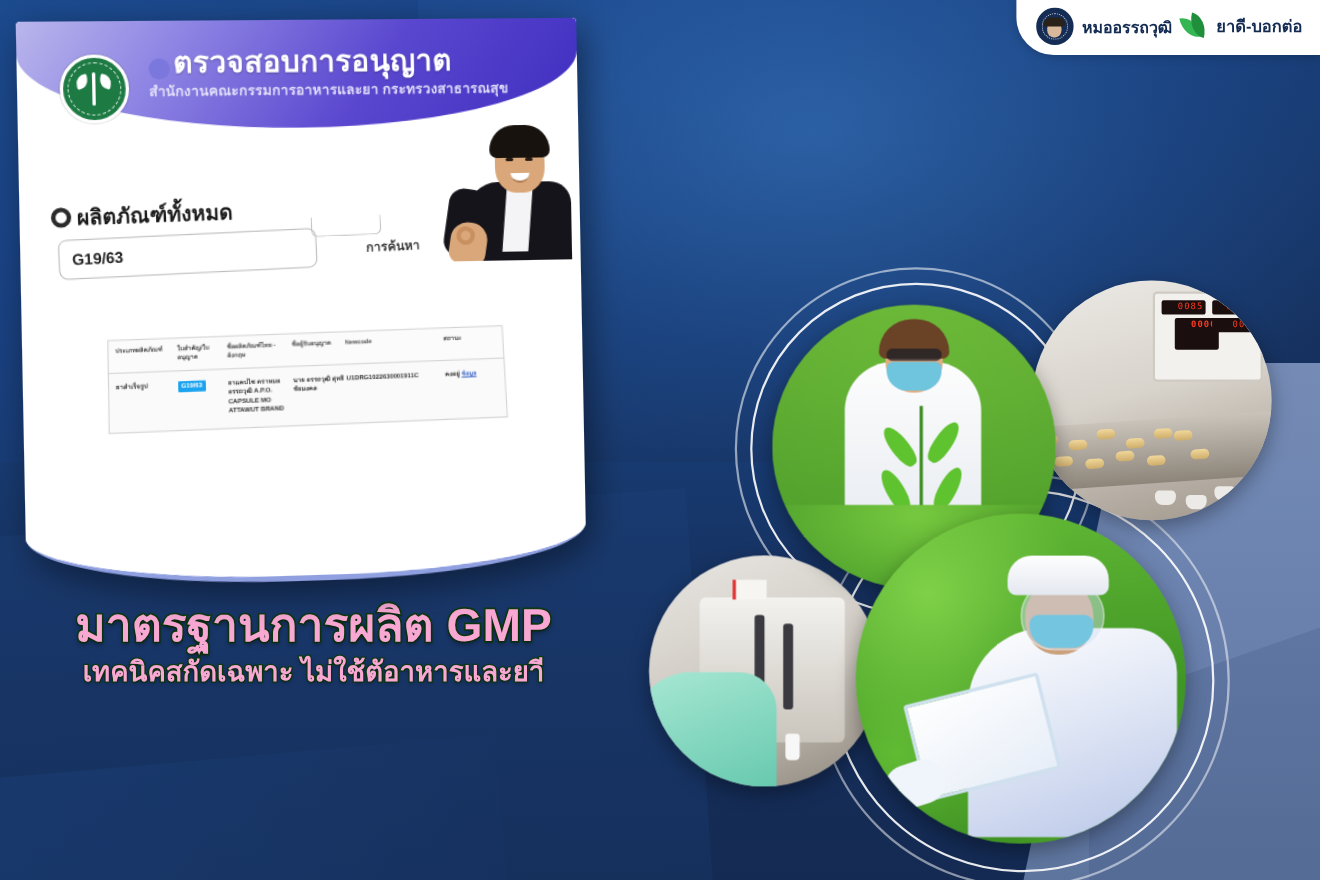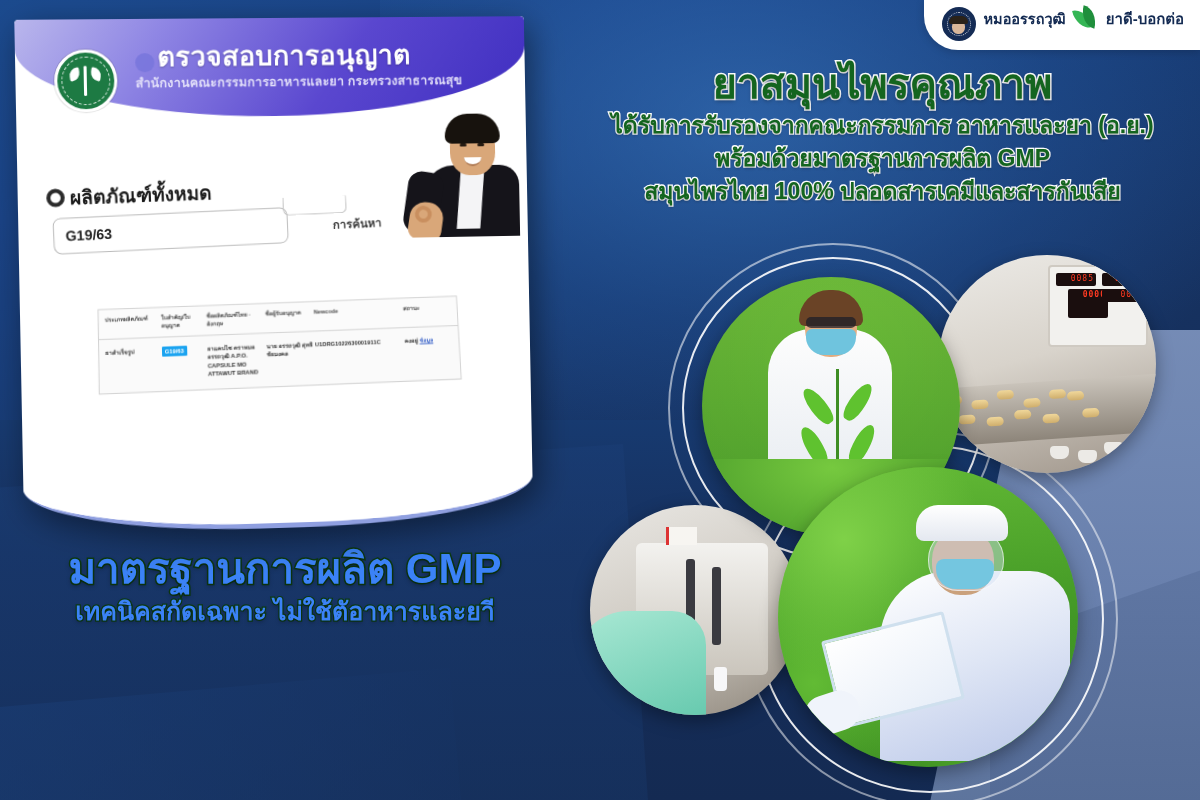--- a/index.html
+++ b/index.html
@@ -25,21 +25,21 @@
     background:linear-gradient(180deg,#7d93bd 0%,#6f86b3 55%,#61789f 100%);
     clip-path:polygon(34% 0%,100% 0%,100% 100%,0% 100%);opacity:.92;}
   .bg-panel-right2{position:absolute;right:-30px;top:560px;width:240px;height:300px;
     background:linear-gradient(180deg,#5d74a0 0%,#4f6691 100%);
     clip-path:polygon(0% 28%,100% 0%,100% 100%,0% 100%);opacity:.8;}
   .bg-corner-bl{position:absolute;left:-60px;top:690px;width:520px;height:220px;
     background:linear-gradient(120deg,#1b3f78 0%,#16315f 100%);
     transform:rotate(-5deg);opacity:.55;}
 
   
-  .brand{position:absolute;right:0;top:0;display:flex;gap:8px;
+  .brand{position:absolute;right:0;top:0;display:flex;align-items:center;gap:8px;
     background:#ffffff;border-bottom-left-radius:34px;
     padding:7px 16px 9px 18px;box-shadow:0 2px 8px rgba(0,0,0,.18);}
   .brand-seal{width:30px;height:30px;border-radius:50%;
     background:#152c55;border:2px solid #152c55;position:relative;flex:0 0 auto;
     display:flex;align-items:center;justify-content:center;overflow:hidden;}
   .brand-seal::before{content:"";position:absolute;inset:3px;border-radius:50%;
     border:1px dotted rgba(255,255,255,.75);}
   .brand-face{width:13px;height:15px;border-radius:48% 48% 44% 44%;
     background:#d9b79a;position:relative;top:2px;}
   .brand-face::before{content:"";position:absolute;left:-3px;top:-3px;width:19px;height:8px;
@@ -56,21 +56,21 @@
   .headline{position:absolute;left:565px;top:62px;width:635px;text-align:center;
     color:#14651f;}
   .hl-main{font-size:41px;font-weight:700;line-height:1.12;
     -webkit-text-stroke:3px #ffffff;paint-order:stroke fill;
     text-shadow:0 2px 4px rgba(0,0,0,.35);}
   .hl-sub{font-size:23px;font-weight:700;line-height:1.34;margin-top:2px;
     -webkit-text-stroke:2.6px #ffffff;paint-order:stroke fill;
     text-shadow:0 2px 3px rgba(0,0,0,.3);}
 
   
-  .gmp{position:absolute;left:0;top:546px;width:570px;text-align:center;color:#3b82f6;}
+  .gmp{position:absolute;left:0;top:546px;width:570px;text-align:center;color:#f9a8d4;}
   .gmp-main{font-size:42px;font-weight:700;line-height:1.1;
     -webkit-text-stroke:3px #0d3b12;paint-order:stroke fill;
     text-shadow:0 2px 5px rgba(0,0,0,.4);}
   .gmp-sub{font-size:25px;font-weight:700;line-height:1.35;margin-top:3px;
     -webkit-text-stroke:2.4px #0d3b12;paint-order:stroke fill;
     text-shadow:0 2px 4px rgba(0,0,0,.35);}
 
   
   .card-wrap{position:absolute;left:22px;top:18px;width:510px;height:510px;
     transform:perspective(1100px) rotateY(3deg) rotateZ(-1.1deg);
@@ -251,26 +251,20 @@
       <div class="brand-face"></div>
     </div>
     <div class="brand-name">หมออรรถวุฒิ</div>
     <div class="brand-leaf">
       <div class="lf lf1"></div>
         <div class="lf lf2"></div>
     </div>
     <div class="brand-tag">ยาดี-บอกต่อ</div>
   </div>
 
-  <div class="headline">
-    <div class="hl-main">ยาสมุนไพรคุณภาพ</div>
-    <div class="hl-sub">ได้รับการรับรองจากคณะกรรมการ อาหารและยา (อ.ย.)</div>
-    <div class="hl-sub">พร้อมด้วยมาตรฐานการผลิต GMP</div>
-    <div class="hl-sub">สมุนไพรไทย 100% ปลอดสารเคมีและสารกันเสีย</div>
-  </div>
 
   <div class="gmp">
     <div class="gmp-main">มาตรฐานการผลิต GMP</div>
     <div class="gmp-sub">เทคนิคสกัดเฉพาะ ไม่ใช้ตัอาหารและยาี</div>
   </div>
 
   <div class="card-wrap">
     <div class="card">
       <div class="card-head">
         <div class="fda-seal">

